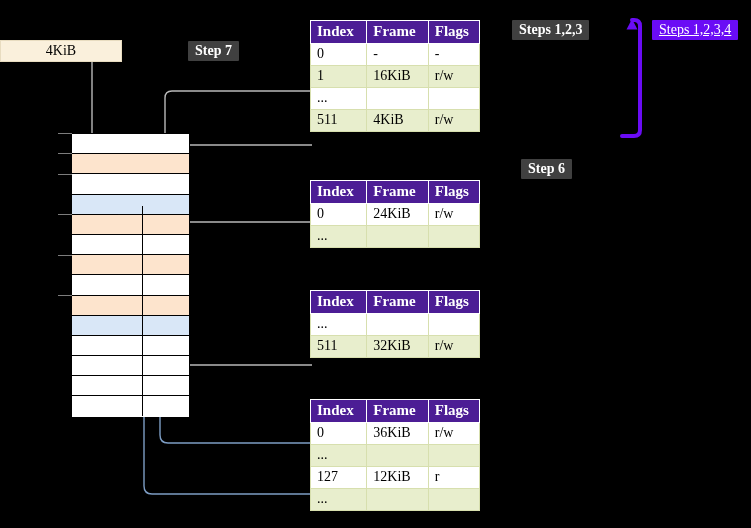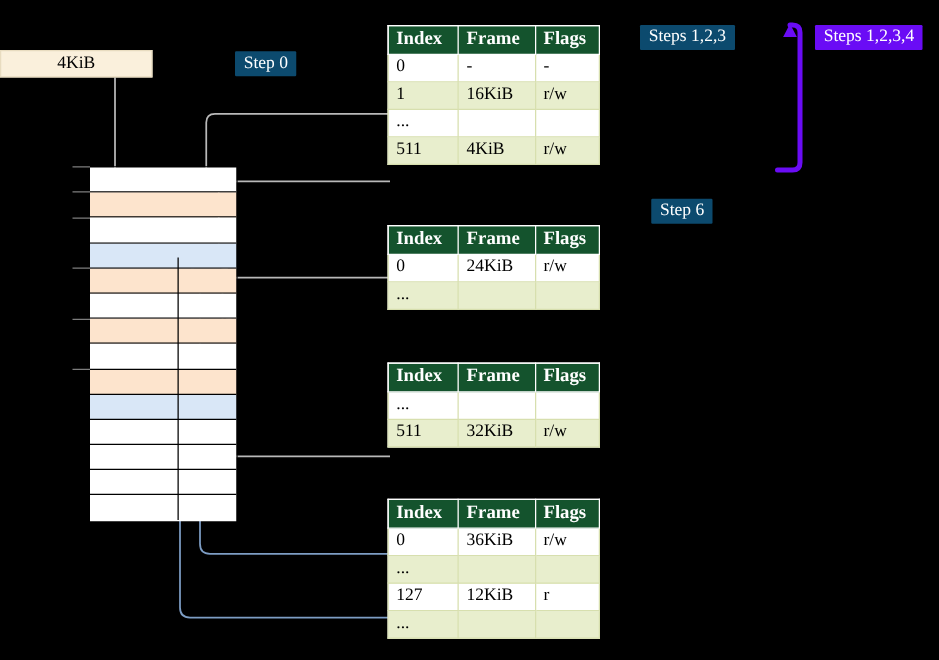--- a/index.html
+++ b/index.html
@@ -14,22 +14,22 @@
   .badge{
     position:absolute;
     font-family:"Liberation Serif", serif;
     font-size:14px;
     color:#ffffff;
     padding:2px 7px 3px 7px;
     white-space:nowrap;
     line-height:15px;
     border-radius:1px;
   }
-  .badge.red{background:#0c4a6e;}
-  .badge.violet{background:#6a0cf5;}
+  .badge.red{background:#404040;font-weight:bold;}
+  .badge.violet{background:#6a0cf5;text-decoration:underline;}
 
   
   .kib-box{
     position:absolute;
     background:#faf0dc;
     border:1px solid #e8dcc0;
     font-size:14px;
     text-align:center;
     color:#000;
     line-height:18px;
@@ -61,21 +61,21 @@
 
   
   .ptable{
     position:absolute;
     border-collapse:collapse;
     border:1px solid #c8c8a0;
     background:#ffffff;
     font-size:14px;
   }
   .ptable th{
-    background:#14532d;
+    background:#4c1d95;
     color:#ffffff;
     font-weight:bold;
     text-align:left;
     padding:2px 6px 3px 6px;
     border:1px solid #ffffff;
     font-size:15px;
   }
   .ptable td{
     padding:2px 6px 3px 6px;
     border:1px solid #d7dfae;
@@ -154,21 +154,21 @@
 
   <div class="mem-vline" style="left:142px;top:206px;height:210px;"></div>
 
   <div class="tick" style="left:58px;top:133px;"></div>
   <div class="tick" style="left:58px;top:153px;"></div>
   <div class="tick" style="left:58px;top:174px;"></div>
   <div class="tick" style="left:58px;top:214px;"></div>
   <div class="tick" style="left:58px;top:255px;"></div>
   <div class="tick" style="left:58px;top:295px;"></div>
 
-  <div class="badge red" style="left:188px;top:41px;">Step 0</div>
+  <div class="badge red" style="left:188px;top:41px;">Step 7</div>
   <div class="badge red" style="left:512px;top:20px;">Steps 1,2,3</div>
   <div class="badge violet" style="left:652px;top:20px;">Steps 1,2,3,4</div>
   <div class="badge red" style="left:521px;top:159px;">Step 6</div>
 
   <table class="ptable" style="left:310px;top:20px;width:170px;">
     <thead>
       <tr>
         <th class="c-index">Index</th>
         <th class="c-frame">Frame</th>
         <th class="c-flags">Flags</th>

